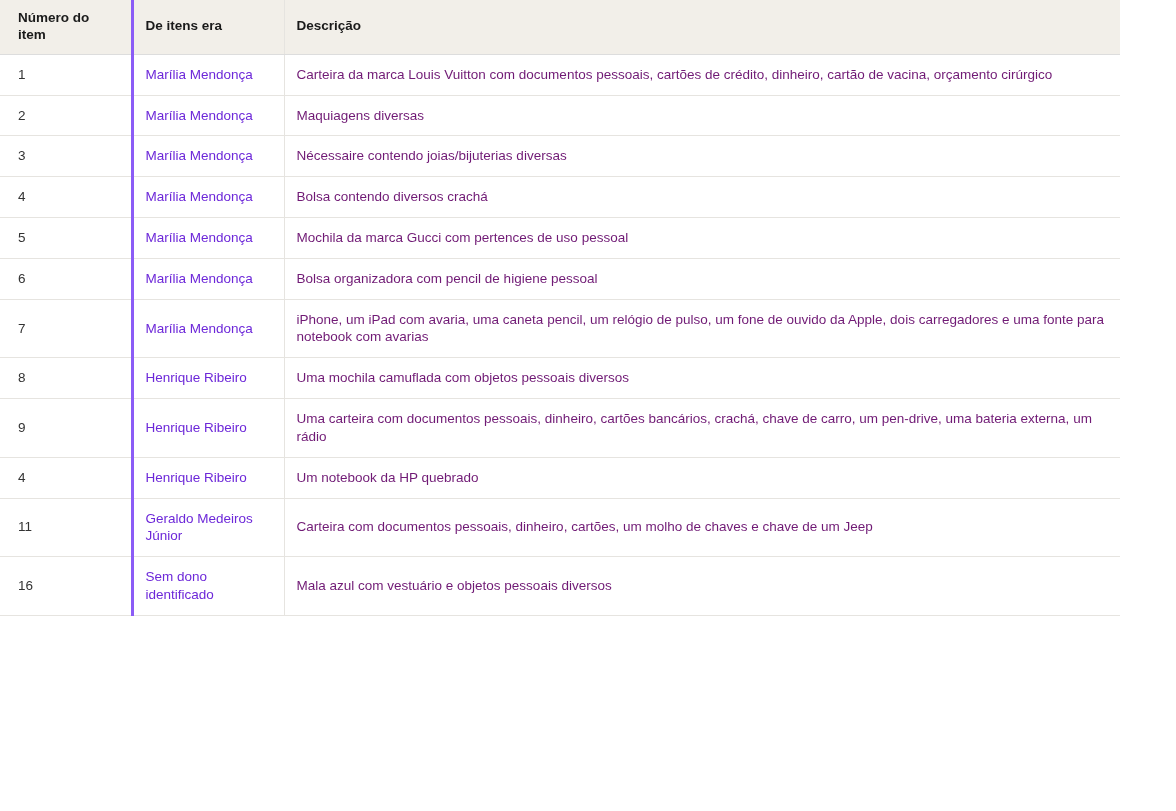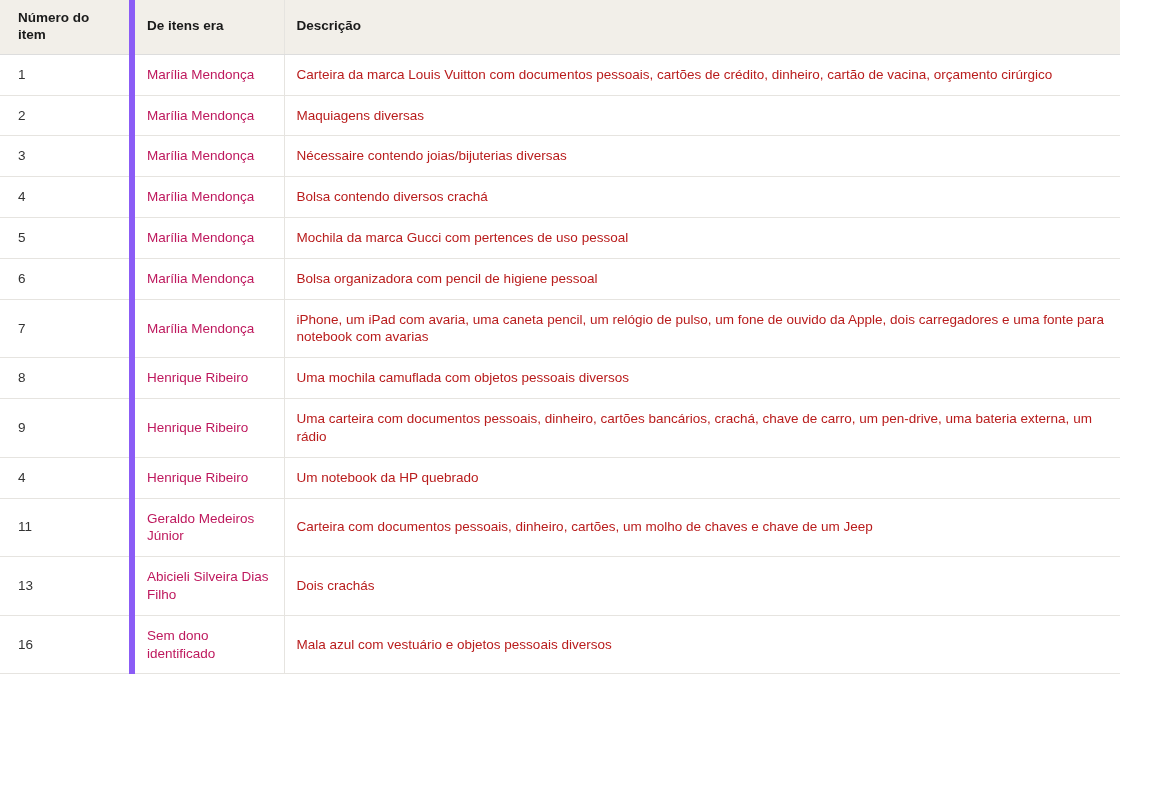--- a/index.html
+++ b/index.html
@@ -35,38 +35,38 @@
     font-size: 13.5px;
     font-weight: bold;
     color: #1a1a1a;
     padding: 10px 12px;
     line-height: 1.25;
     border-bottom: 1px solid #dddddd;
   }
   table.items-table thead th.th-num { padding-left: 18px; }
   table.items-table tbody td {
     font-size: 13.5px;
-    color: #b91c1c;
+    color: #701a75;
     padding: 11px 12px;
     line-height: 1.32;
     vertical-align: middle;
     border-bottom: 1px solid #e6e4e0;
     background: #ffffff;
   }
   table.items-table tbody td.td-num {
     padding-left: 18px;
     color: #333333;
   }
   table.items-table tbody td.td-owner {
-    color: #be185d;
+    color: #6d28d9;
   }
   table.items-table tbody tr:last-child td {
     border-bottom: 1px solid #e6e4e0;
   }
-  .vsep-num { border-right: 6px solid #8b5cf6; }
+  .vsep-num { border-right: 3px solid #8b5cf6; }
   .vsep-owner { border-right: 1px solid #e6e4e0; }
 </style>
 </head>
 <body>
 
 <div class="table-wrap">
   <table class="items-table">
     <colgroup>
       <col class="c-num">
       <col class="c-owner">
@@ -129,24 +129,19 @@
         <td class="td-num vsep-num">4</td>
         <td class="td-owner vsep-owner">Henrique Ribeiro</td>
         <td>Um notebook da HP quebrado</td>
       </tr>
       <tr>
         <td class="td-num vsep-num">11</td>
         <td class="td-owner vsep-owner">Geraldo Medeiros Júnior</td>
         <td>Carteira com documentos pessoais, dinheiro, cartões, um molho de chaves e chave de um Jeep</td>
       </tr>
       <tr>
-        <td class="td-num vsep-num">13</td>
-        <td class="td-owner vsep-owner">Abicieli Silveira Dias Filho</td>
-        <td>Dois crachás</td>
-      </tr>
-      <tr>
         <td class="td-num vsep-num">16</td>
         <td class="td-owner vsep-owner">Sem dono identificado</td>
         <td>Mala azul com vestuário e objetos pessoais diversos</td>
       </tr>
     </tbody>
   </table>
 </div>
 
 </body></html>

